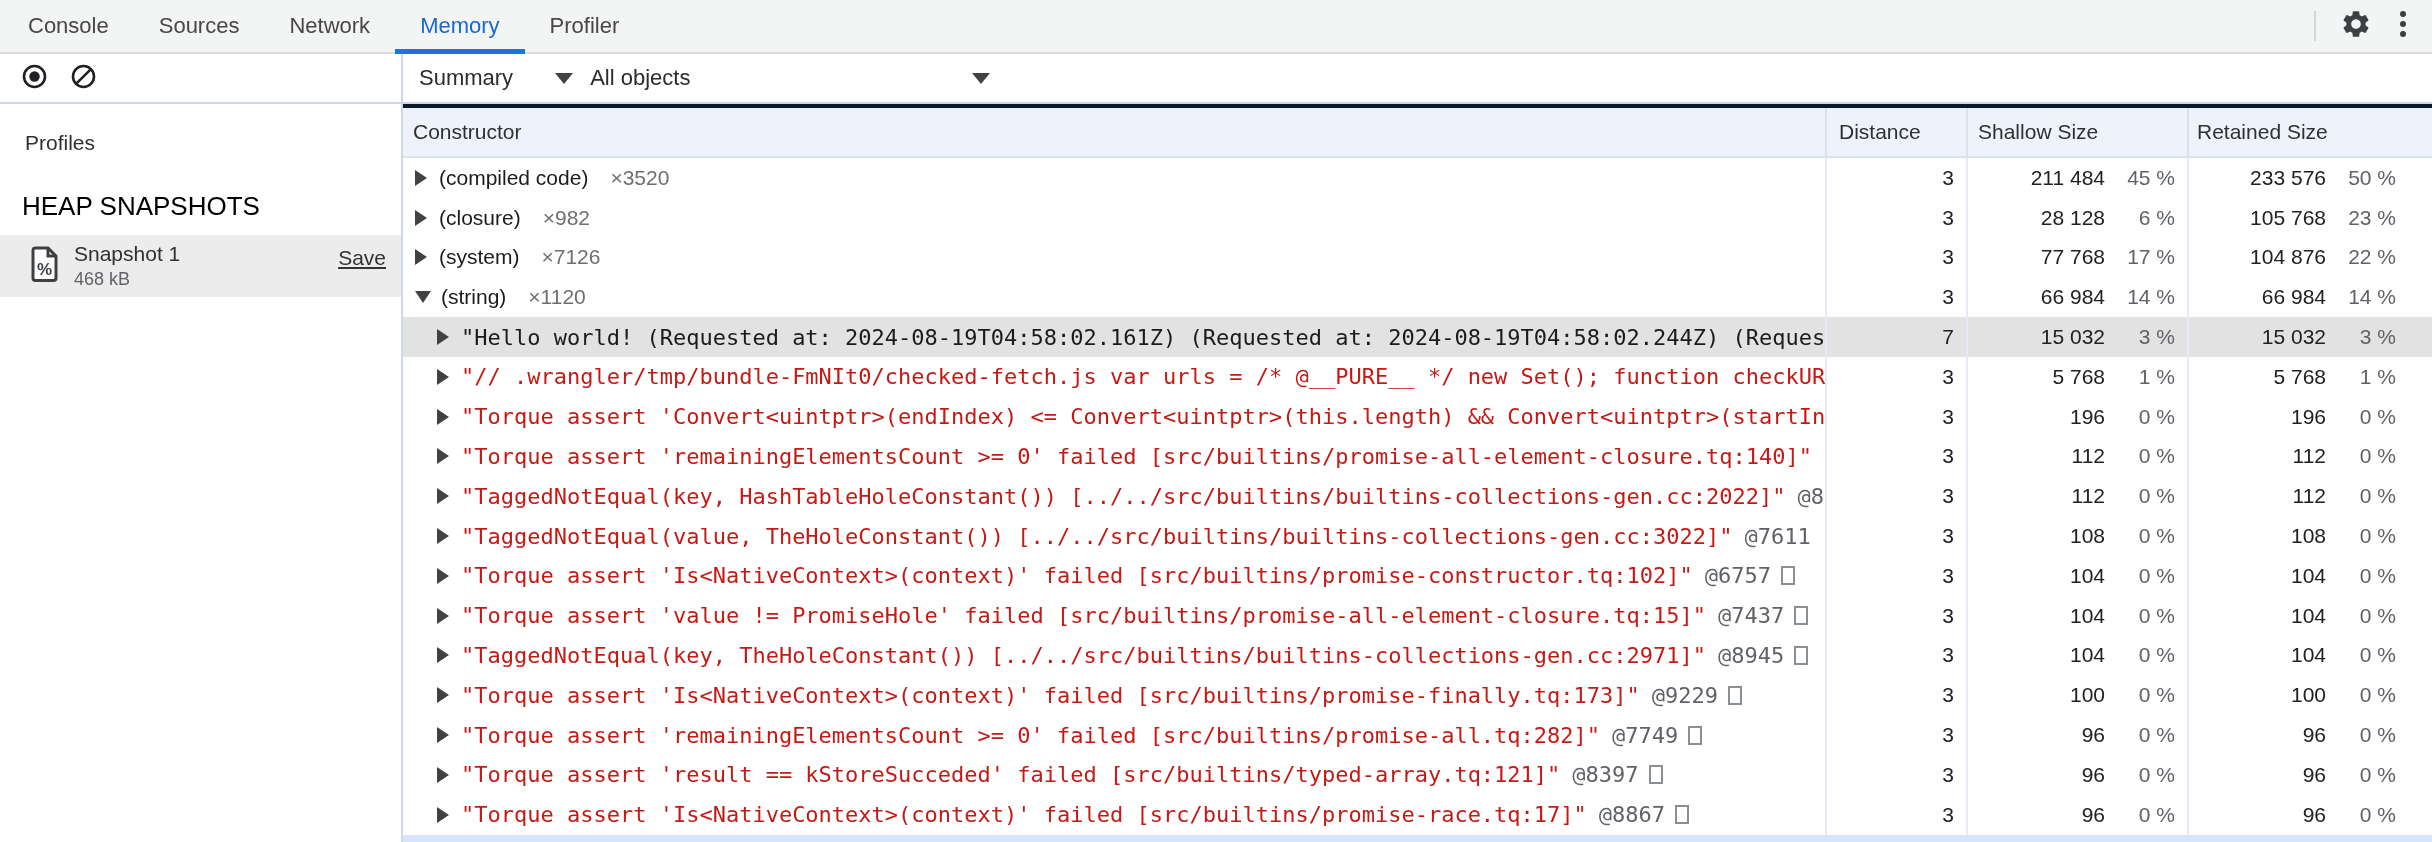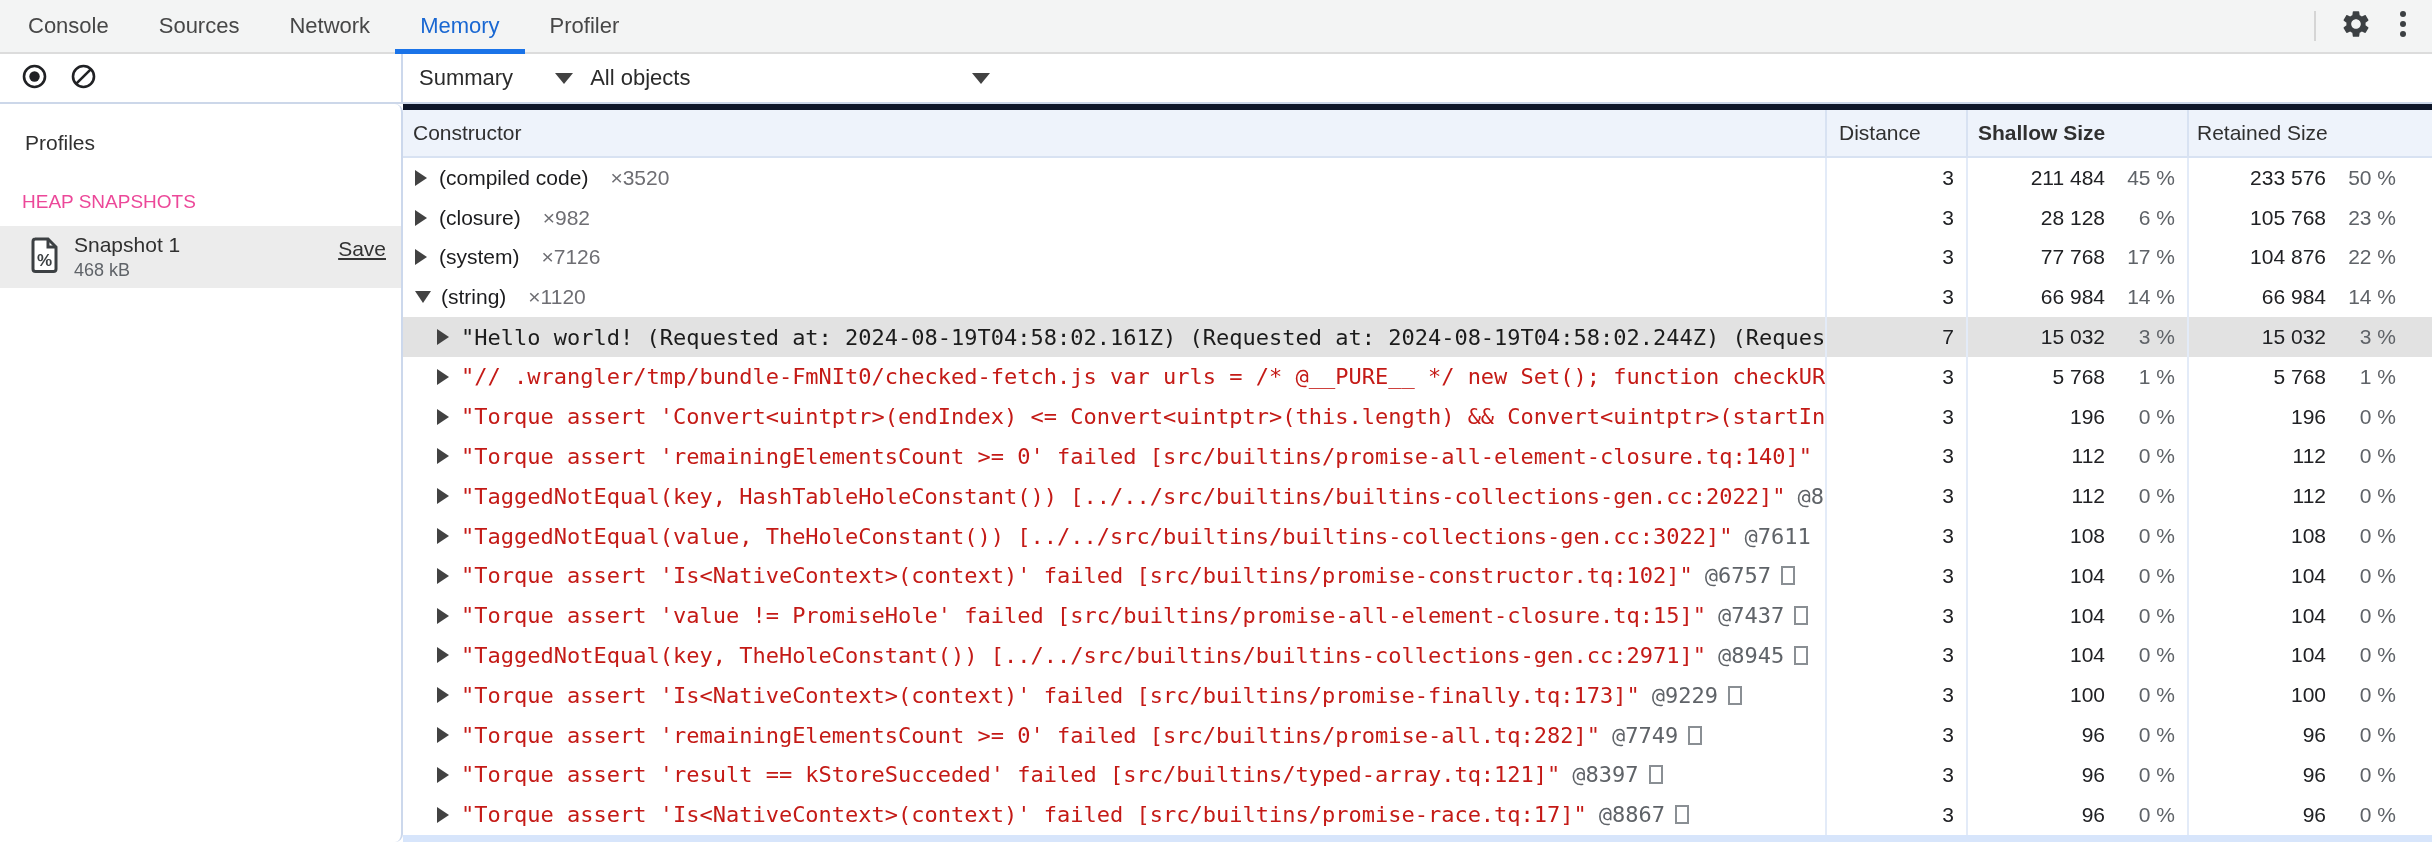--- a/index.html
+++ b/index.html
@@ -32,41 +32,41 @@
   .sel-summary { margin-left:16px; }
   .sel-summary .caret { margin-left:42px; }
   .filter-input { margin-left:26px; width:240px; height:36px; border:2px solid #c8c8c8;
     border-radius:8px; background:#fff; font-size:22px; padding:0 12px; color:#202124;
     font-family:"Liberation Sans", sans-serif; outline:none; }
   .filter-input::placeholder { color:#9aa0a6; }
   .sel-objects { margin-left:17px; width:400px; justify-content:space-between; }
 
   
   .content { display:flex; height:738px; }
-  .sidebar { width:403px; border-right:2px solid #ccd8ec; background:#fff; flex:none;border-radius:8px; }
+  .sidebar { width:403px; border-right:2px solid #ccd8ec; background:#fff; flex:none; }
   .sidebar-title { margin:27px 0 0 25px; font-size:21px; color:#303030; }
-  .sidebar-section { margin:36px 0 0 22px; font-size:19px; color:#ec4899; }
+  .sidebar-section { margin:36px 0 0 22px; font-size:26px; color:#000000; }
   .snapshot-item { margin-top:13px; height:62px; background:#ececec; display:flex;
     align-items:center; position:relative; cursor:default; }
   .snap-icon { margin-left:31px; flex:none; }
   .snap-text { margin-left:15px; }
   .snap-name { font-size:21px; color:#303030; }
   .snap-size { font-size:18px; color:#5f6368; margin-top:3px; }
   .save-link { position:absolute; right:15px; top:11px; font-size:21px; color:#333;
     text-decoration:underline; cursor:pointer; }
 
   
   .main { flex:1; display:flex; flex-direction:column; min-width:0; background:#fff; }
-  .grid-header { height:54px; background:#eef3fb; border-top:6px solid #0f172a;
+  .grid-header { height:54px; background:#eef3fb; border-top:4px solid #0f172a;
     border-bottom:2px solid #d8e2f2; display:flex; align-items:stretch;
     font-size:21px; color:#303030; }
   .gh-cell { display:flex; align-items:center; }
   .gh-constructor { flex:1; min-width:0; padding-left:10px; }
   .gh-distance { width:141px; border-left:2px solid #d8e2f2; padding-left:12px; }
-  .gh-shallow  { width:221px; border-left:2px solid #d8e2f2; padding-left:10px;font-weight:bold; }
+  .gh-shallow  { width:221px; border-left:2px solid #d8e2f2; padding-left:10px; }
   .gh-retained { width:245px; border-left:2px solid #d8e2f2; padding-left:8px; }
 
   .grid-rows { flex:1; overflow:hidden; }
   .grow { height:39.8px; display:flex; align-items:stretch; cursor:default; }
   .grow.selected { background:#e2e2e2; }
   .cell-c { flex:1; min-width:0; overflow:hidden; white-space:pre; display:flex;
     align-items:center; }
   .cell-c.group { padding-left:12px; }
   .cell-c.child { padding-left:34px; }
   .tri-r { width:0; height:0; border-left:12px solid #424242; border-top:8px solid transparent;

